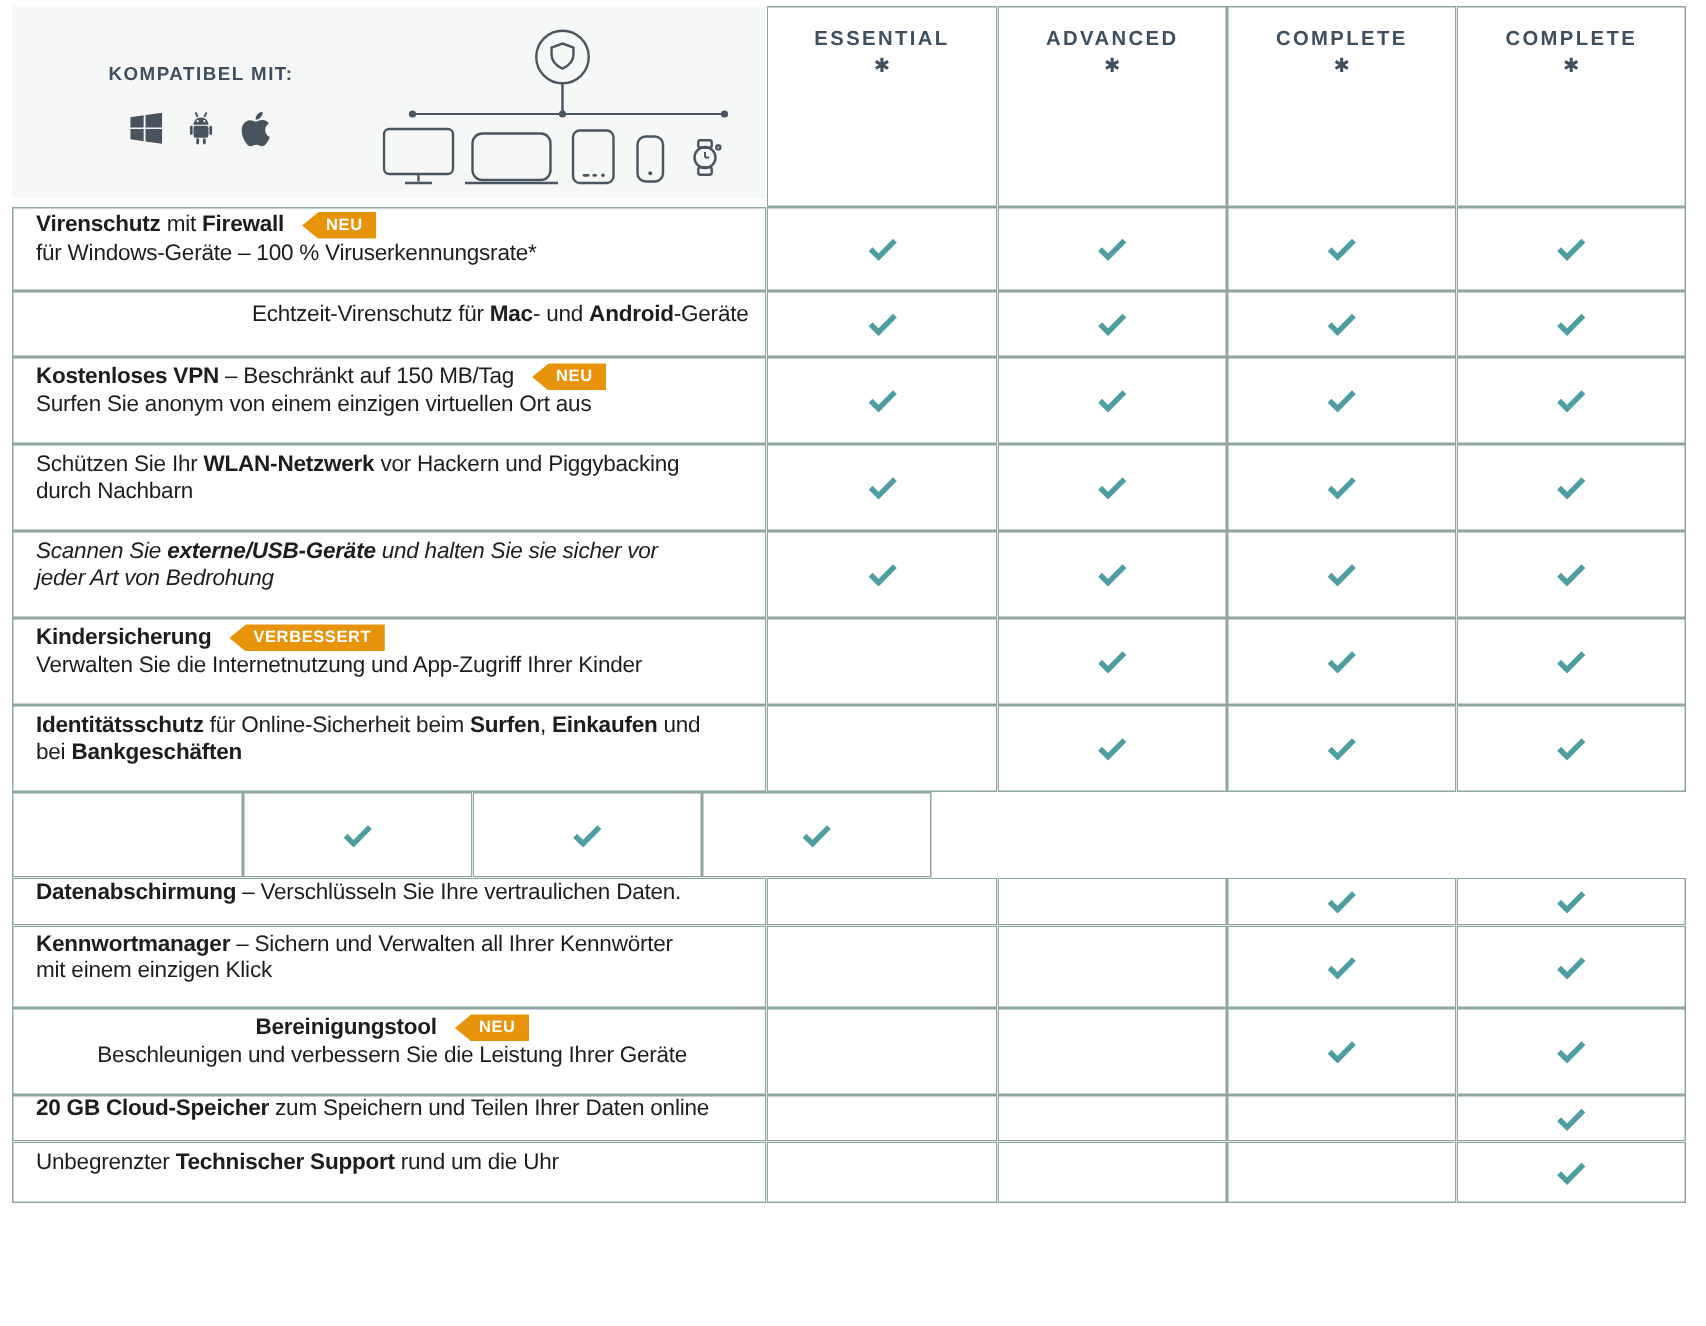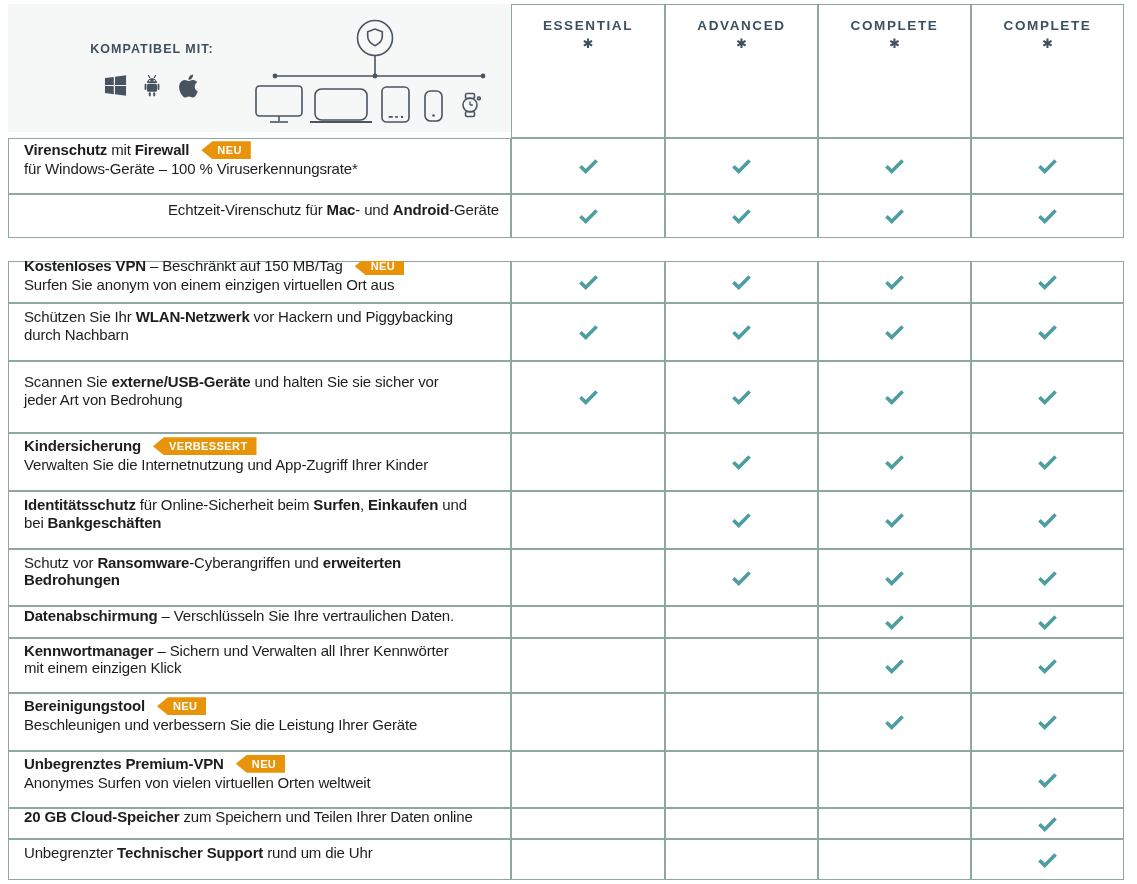--- a/index.html
+++ b/index.html
@@ -8,21 +8,21 @@
   #cmp{position:absolute;left:8px;top:4px;width:1116px;}
   .row{display:flex;}
   .cell{box-sizing:border-box;background:#fff;box-shadow:inset 0 0 0 1px #8FA6A1;}
   .feature-col{width:503px;flex:0 0 503px;}
   .plan-col{width:153px;flex:0 0 153px;}
   .plan-col.first{width:154px;flex:0 0 154px;}
   
   .header-row{height:134px;}
   .header-left{position:relative;width:503px;flex:0 0 503px;box-shadow:none;background:transparent;}
   .header-left .gray-bg{position:absolute;left:0;top:0;width:503px;height:128px;background:#F6F7F7;}
-  .compat{position:absolute;left:76px;top:38px;width:136px;text-align:center;}
+  .compat{position:absolute;left:58px;top:38px;width:136px;text-align:center;}
   .compat-label{font-size:12.5px;letter-spacing:1px;color:#3E4F60;font-weight:bold;}
   .os-icons{margin-top:17px;display:flex;justify-content:center;align-items:center;gap:13px;}
   .diagram{position:absolute;left:247px;top:4px;}
   .plan-head{display:flex;flex-direction:column;align-items:center;padding-top:14px;}
   .plan-name{font-size:13.5px;font-weight:bold;letter-spacing:1.6px;color:#3E4F60;}
   .plan-mark{font-size:13px;color:#3E4F60;margin-top:3px;}
   
   .feature-cell{display:flex;flex-direction:column;justify-content:center;padding:0 12px 13px 16px;overflow:hidden;}
   .fline{font-size:15px;line-height:17.5px;color:#1D1D1B;white-space:nowrap;letter-spacing:-0.15px;}
   .fline .b{font-weight:bold;}
@@ -192,21 +192,21 @@
             </span>
           </div>
           <div class="cell plan-col check-cell">
             <span class="check-icon">
               <svg width="21" height="16" viewBox="0 0 21 16">
                 <path d="M2.4 8.2 L7.7 13.4 L18.6 2.4" fill="none" stroke="#4E9DA0" stroke-width="3.6"></path>
               </svg>
             </span>
           </div>
         </div>
-        <div class="row" style="height: 42px; margin-top: 23px;">
+        <div class="row" style="height: 58px;">
           <div class="cell feature-col feature-cell">
             <div class="fline"><span class="b">Kostenloses VPN</span><span class=""> – Beschränkt auf 150 MB/Tag</span><span class="badge">NEU</span></div>
             <div class="fline"><span class="">Surfen Sie anonym von einem einzigen virtuellen Ort aus</span></div>
           </div>
           <div class="cell plan-col check-cell first">
             <span class="check-icon">
               <svg width="21" height="16" viewBox="0 0 21 16">
                 <path d="M2.4 8.2 L7.7 13.4 L18.6 2.4" fill="none" stroke="#4E9DA0" stroke-width="3.6"></path>
               </svg>
             </span>
@@ -260,21 +260,21 @@
             </span>
           </div>
           <div class="cell plan-col check-cell">
             <span class="check-icon">
               <svg width="21" height="16" viewBox="0 0 21 16">
                 <path d="M2.4 8.2 L7.7 13.4 L18.6 2.4" fill="none" stroke="#4E9DA0" stroke-width="3.6"></path>
               </svg>
             </span>
           </div>
         </div>
-        <div class="row" style="height: 72px;">
+        <div class="row" style="height: 58px; font-style: italic;">
           <div class="cell feature-col feature-cell">
             <div class="fline"><span class="">Scannen Sie </span><span class="b">externe/USB-Geräte</span><span class=""> und halten Sie sie sicher vor</span></div>
             <div class="fline"><span class="">jeder Art von Bedrohung</span></div>
           </div>
           <div class="cell plan-col check-cell first">
             <span class="check-icon">
               <svg width="21" height="16" viewBox="0 0 21 16">
                 <path d="M2.4 8.2 L7.7 13.4 L18.6 2.4" fill="none" stroke="#4E9DA0" stroke-width="3.6"></path>
               </svg>
             </span>
@@ -351,24 +351,20 @@
           </div>
           <div class="cell plan-col check-cell">
             <span class="check-icon">
               <svg width="21" height="16" viewBox="0 0 21 16">
                 <path d="M2.4 8.2 L7.7 13.4 L18.6 2.4" fill="none" stroke="#4E9DA0" stroke-width="3.6"></path>
               </svg>
             </span>
           </div>
         </div>
         <div class="row" style="height: 57px;">
-          <div class="cell feature-col feature-cell">
-            <div class="fline"><span class="">Schutz vor </span><span class="b">Ransomware</span><span class="">-Cyberangriffen und </span><span class="b">erweiterten</span></div>
-            <div class="fline"><span class="b">Bedrohungen</span></div>
-          </div>
           <div class="cell plan-col check-cell first"></div>
           <div class="cell plan-col check-cell">
             <span class="check-icon">
               <svg width="21" height="16" viewBox="0 0 21 16">
                 <path d="M2.4 8.2 L7.7 13.4 L18.6 2.4" fill="none" stroke="#4E9DA0" stroke-width="3.6"></path>
               </svg>
             </span>
           </div>
           <div class="cell plan-col check-cell">
             <span class="check-icon">
@@ -421,50 +417,34 @@
             </span>
           </div>
           <div class="cell plan-col check-cell">
             <span class="check-icon">
               <svg width="21" height="16" viewBox="0 0 21 16">
                 <path d="M2.4 8.2 L7.7 13.4 L18.6 2.4" fill="none" stroke="#4E9DA0" stroke-width="3.6"></path>
               </svg>
             </span>
           </div>
         </div>
-        <div class="row" style="height: 58px;">
+        <div class="row" style="height: 58px; text-align: center;">
           <div class="cell feature-col feature-cell">
             <div class="fline"><span class="b">Bereinigungstool</span><span class="badge">NEU</span></div>
             <div class="fline"><span class="">Beschleunigen und verbessern Sie die Leistung Ihrer Geräte</span></div>
           </div>
           <div class="cell plan-col check-cell first"></div>
           <div class="cell plan-col check-cell"></div>
           <div class="cell plan-col check-cell">
             <span class="check-icon">
               <svg width="21" height="16" viewBox="0 0 21 16">
                 <path d="M2.4 8.2 L7.7 13.4 L18.6 2.4" fill="none" stroke="#4E9DA0" stroke-width="3.6"></path>
               </svg>
             </span>
           </div>
-          <div class="cell plan-col check-cell">
-            <span class="check-icon">
-              <svg width="21" height="16" viewBox="0 0 21 16">
-                <path d="M2.4 8.2 L7.7 13.4 L18.6 2.4" fill="none" stroke="#4E9DA0" stroke-width="3.6"></path>
-              </svg>
-            </span>
-          </div>
-        </div>
-        <div class="row" style="height: 57px;">
-          <div class="cell feature-col feature-cell">
-            <div class="fline"><span class="b">Unbegrenztes Premium-VPN</span><span class="badge">NEU</span></div>
-            <div class="fline"><span class="">Anonymes Surfen von vielen virtuellen Orten weltweit</span></div>
-          </div>
-          <div class="cell plan-col check-cell first"></div>
-          <div class="cell plan-col check-cell"></div>
-          <div class="cell plan-col check-cell"></div>
           <div class="cell plan-col check-cell">
             <span class="check-icon">
               <svg width="21" height="16" viewBox="0 0 21 16">
                 <path d="M2.4 8.2 L7.7 13.4 L18.6 2.4" fill="none" stroke="#4E9DA0" stroke-width="3.6"></path>
               </svg>
             </span>
           </div>
         </div>
         <div class="row" style="height: 31px;">
           <div class="cell feature-col feature-cell">

